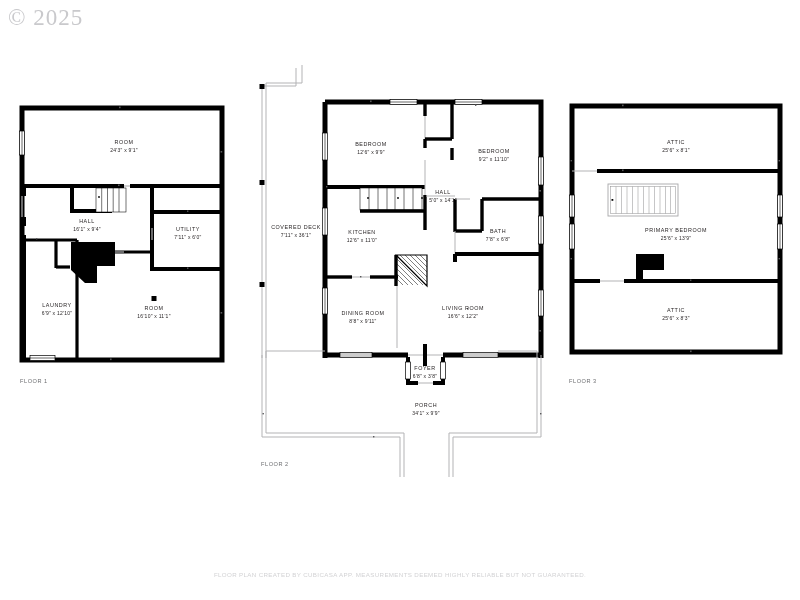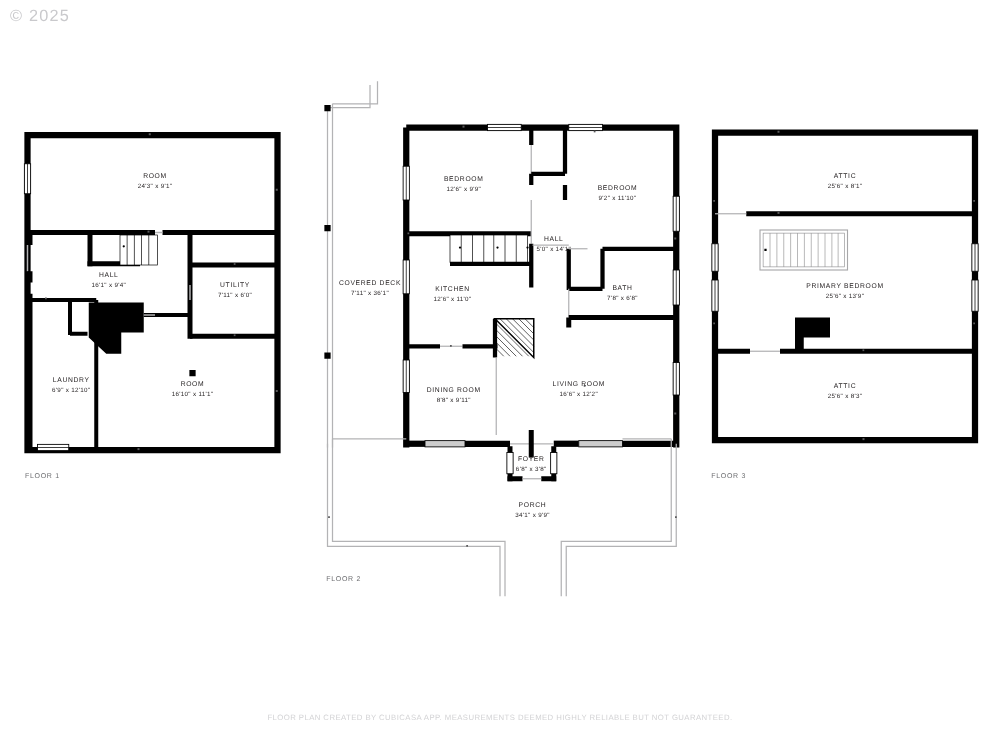--- a/index.html
+++ b/index.html
@@ -21,24 +21,24 @@
     position: absolute;
     left: 0; top: 0;
     width: 800px;
     height: 600px;
   }
 
   .watermark {
     position: absolute;
     left: 8px;
     top: 5px;
-    font-size: 13px;
+    font-size: 23px;
     letter-spacing: 1px;
     color: #c9c9cc;
-    font-family: Liberation Sans, sans-serif;
+    font-family: Liberation Serif, serif;
     user-select: none;
   }
 
   .footer-note {
     position: absolute;
     left: 0;
     right: 0;
     top: 571px;
     text-align: center;
     font-size: 6.2px;

